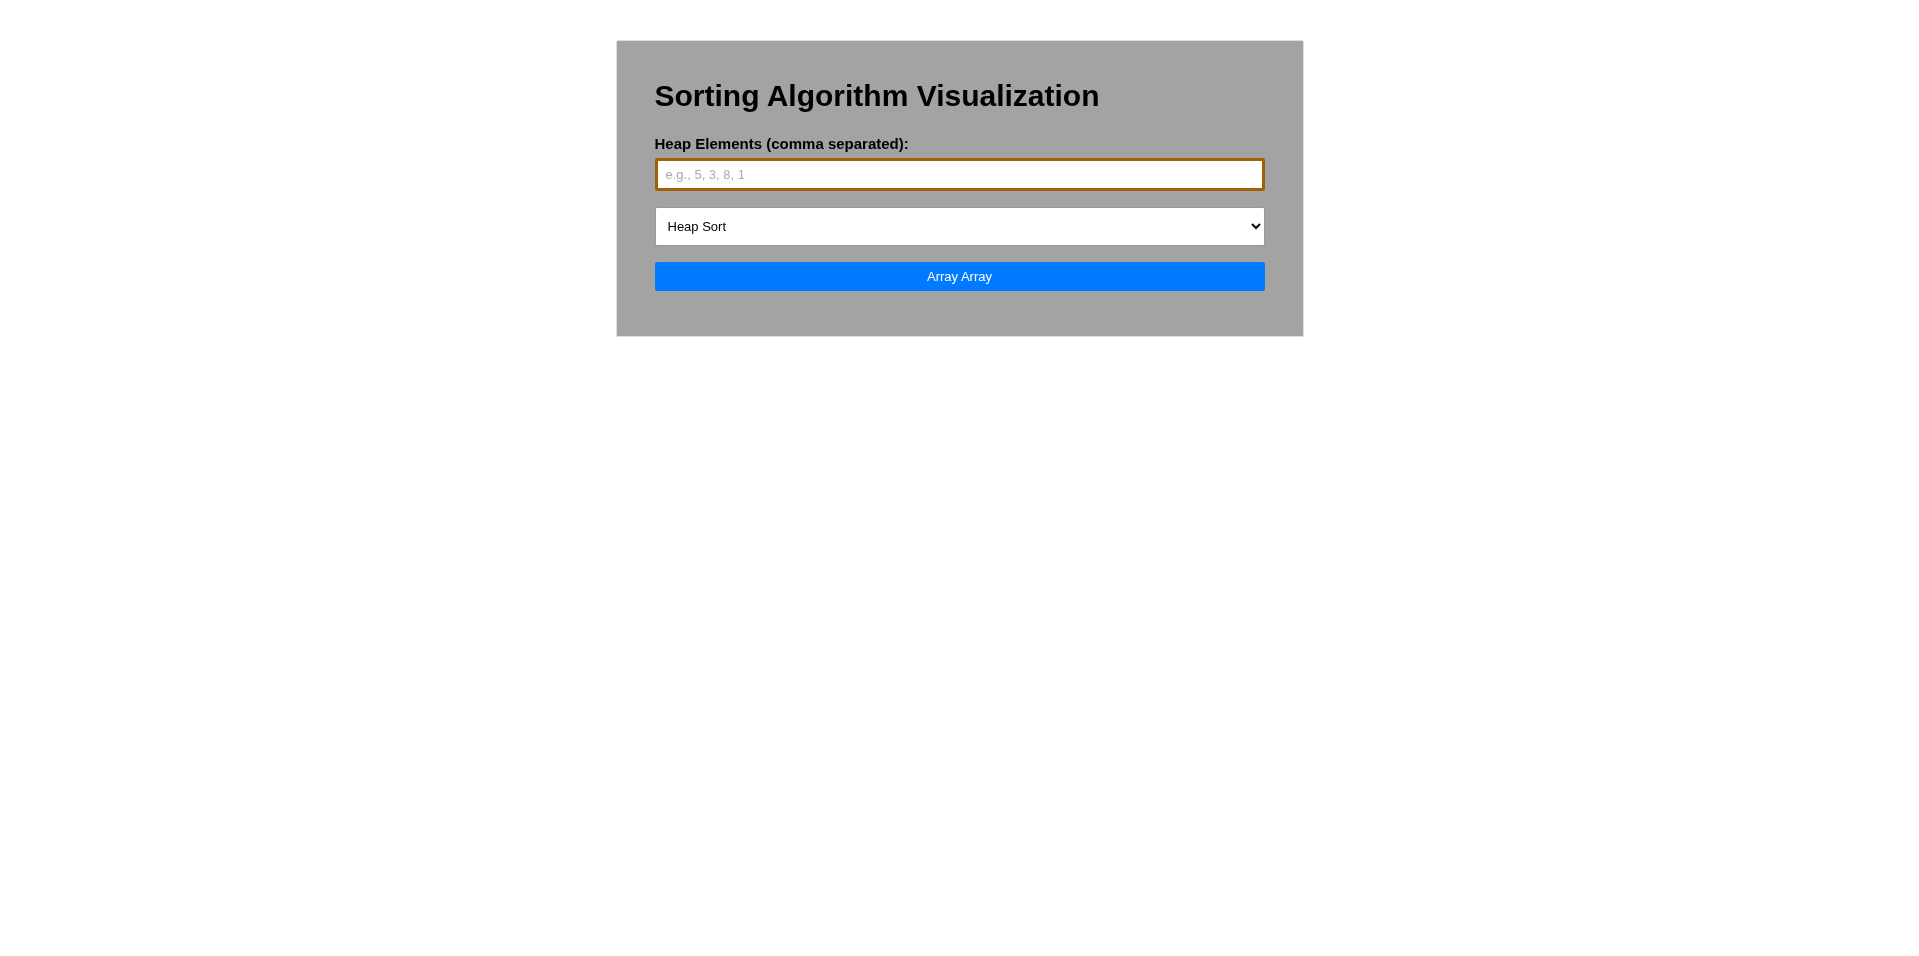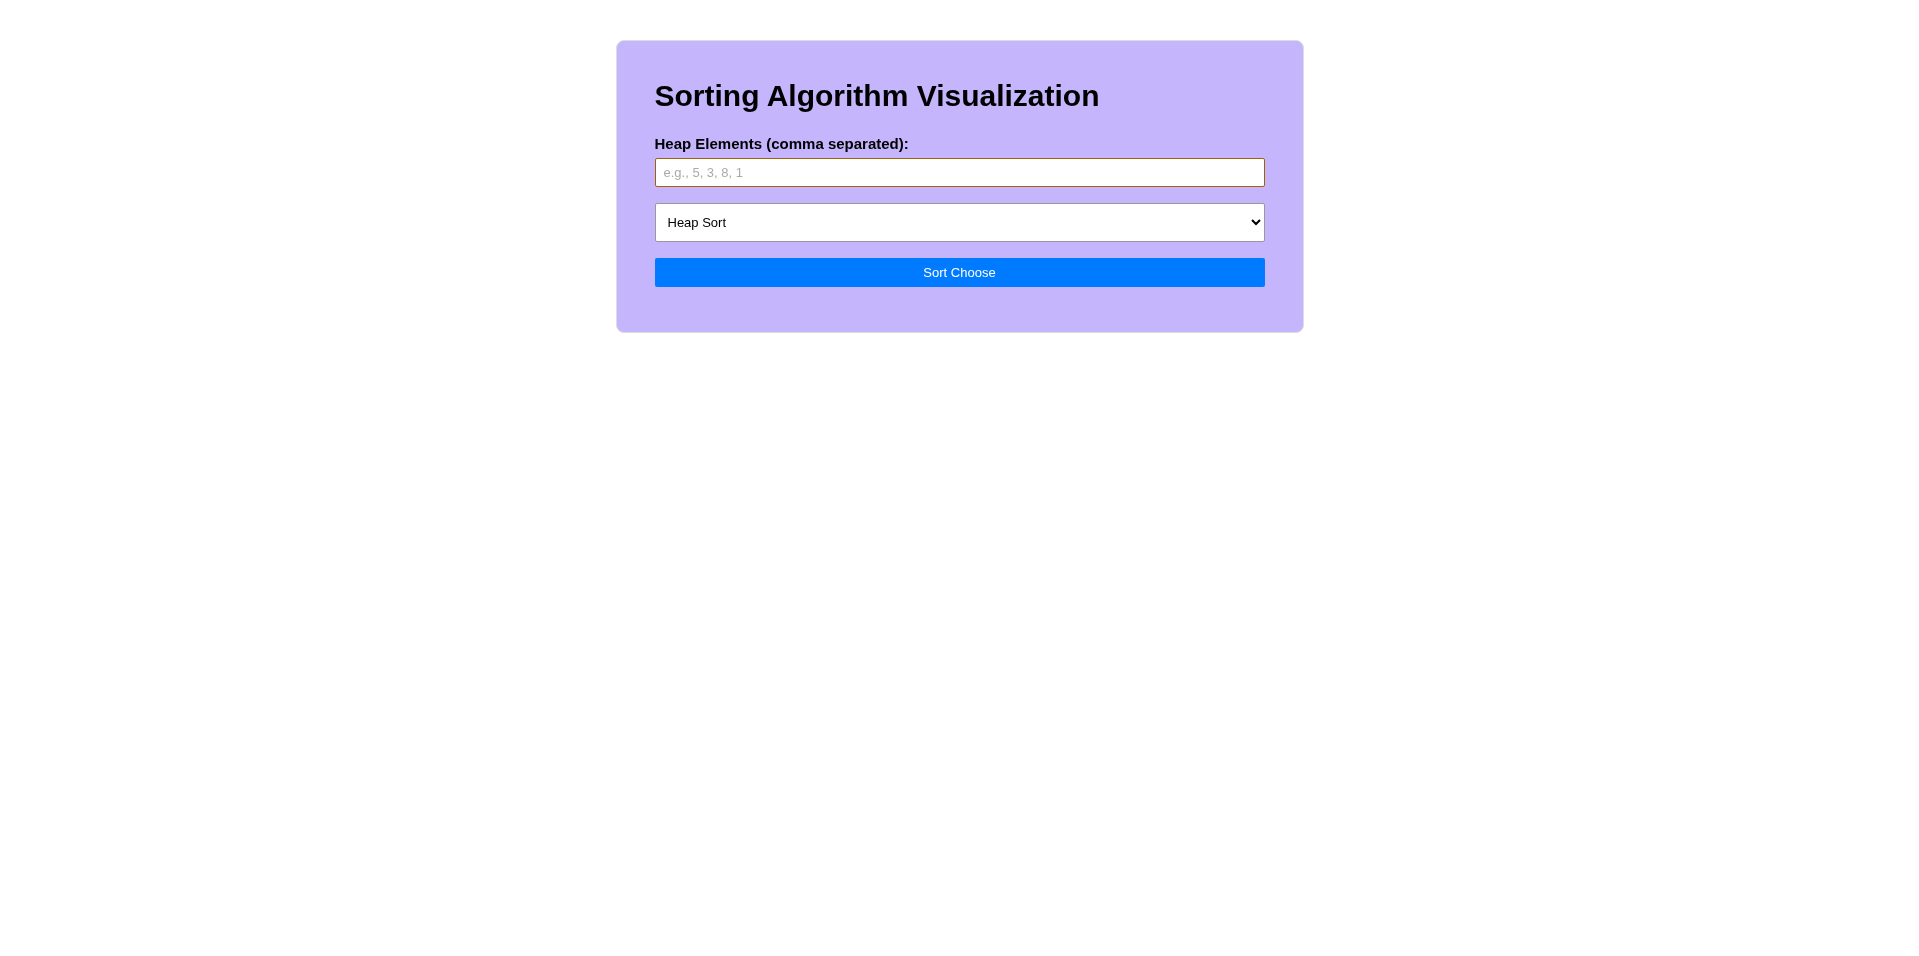--- a/index.html
+++ b/index.html
@@ -9,23 +9,23 @@
     }
     body {
       font-family: Arial, Helvetica, sans-serif;
       background: #ffffff;
       padding-top: 40px;
     }
     .container {
       max-width: 688px;
       margin: 0 auto;
       border: 1px solid #ddd;
-      border-radius: 8px;
+      border-radius: 2px;
       padding: 38px 38px 45px 38px;
-      background: #c4b5fd;
+      background: #a3a3a3;
     }
     h1 {
       font-size: 30px;
       font-weight: bold;
       color: #000;
       margin-bottom: 22px;
     }
     .form-group {
       margin-bottom: 16px;
     }
@@ -33,21 +33,21 @@
       display: block;
       font-size: 15px;
       font-weight: bold;
       color: #000;
       margin-bottom: 6px;
     }
     input[type="text"] {
       width: 100%;
       padding: 6px 8px;
       font-size: 13px;
-      border: 1px solid #a16207;
+      border: 3px solid #a16207;
       border-radius: 2px;
       color: #333;
     }
     input[type="text"]::placeholder {
       color: #aaa;
     }
     select {
       width: 100%;
       padding: 10px 8px;
       font-size: 13px;
@@ -79,14 +79,14 @@
     <label>Heap Elements (comma separated):</label>
     <input type="text" placeholder="e.g., 5, 3, 8, 1" style="">
   </div>
 
   <div class="form-group">
     <select>
       <option>Heap Sort</option>
     </select>
   </div>
 
-  <button class="btn">Sort Choose</button>
+  <button class="btn">Array Array</button>
 </div>
 
 </body></html>

